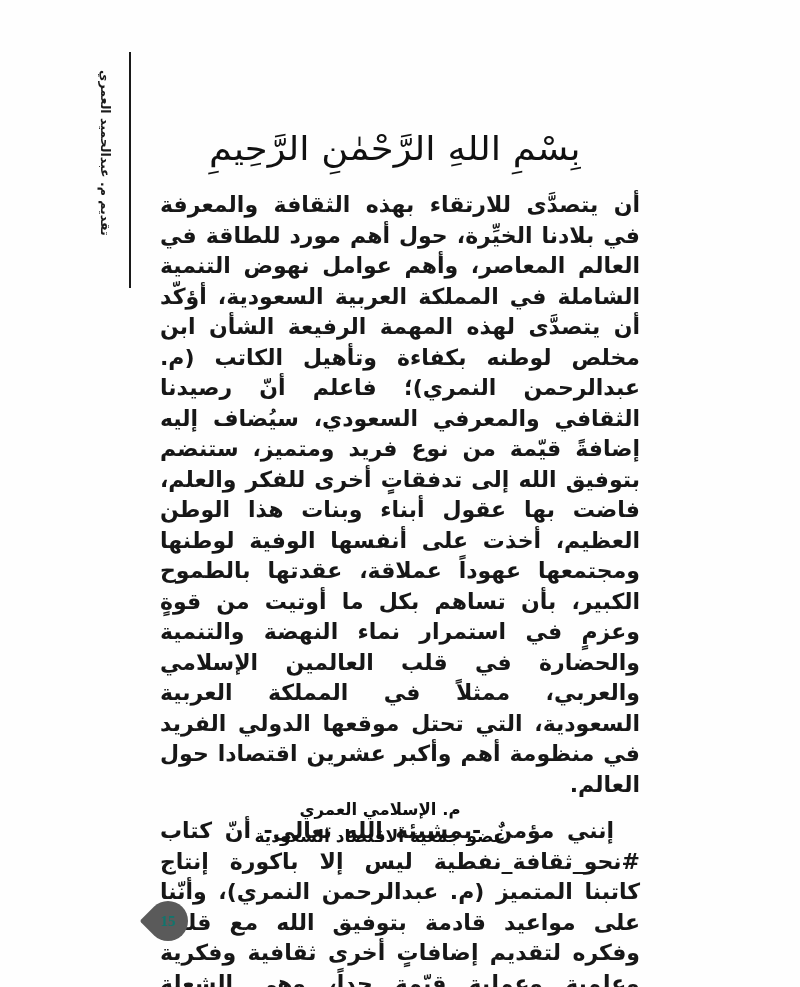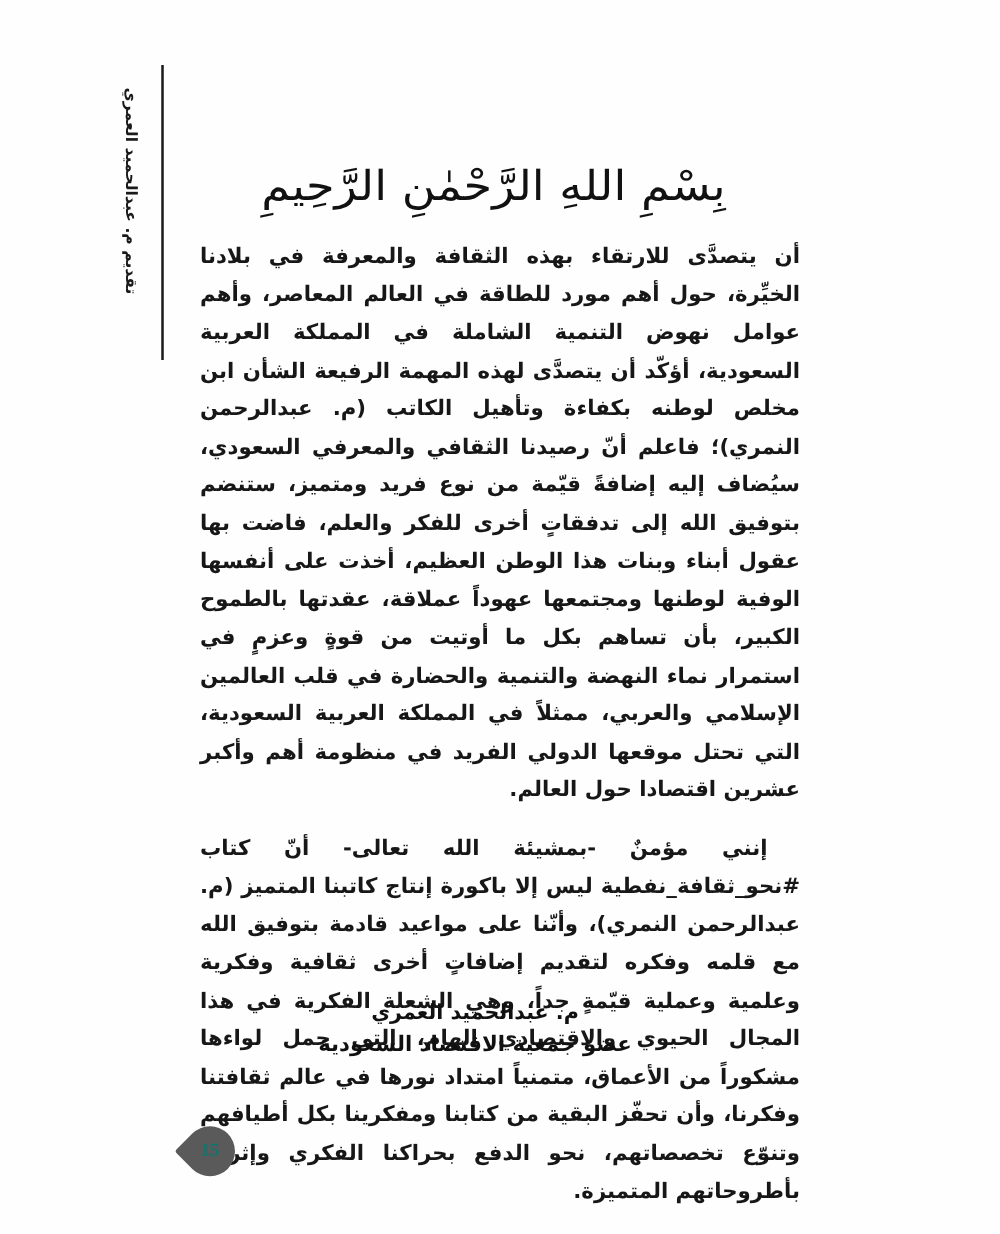--- a/index.html
+++ b/index.html
@@ -70,21 +70,21 @@
     position: absolute;
     top: 190px;
     left: 160px;
     width: 480px;
     direction: rtl;
     text-align: justify;
     text-align-last: right;
   }
   p.para {
     margin: 0 0 16px 0;
-    font-size: 17px;
+    font-size: 22px;
     line-height: 30.5px;
     font-weight: 600;
     color: #171717;
     text-indent: 0;
   }
   p.para.indent {
     text-indent: 26px;
   }
 
   
@@ -156,21 +156,21 @@
   <div class="basmala-wrap">
     <span class="basmala">بِسْمِ اللهِ الرَّحْمٰنِ الرَّحِيمِ</span>
   </div>
 
   <div class="content">
     <p class="para">أن يتصدَّى للارتقاء بهذه الثقافة والمعرفة في بلادنا الخيِّرة، حول أهم مورد للطاقة في العالم المعاصر، وأهم عوامل نهوض التنمية الشاملة في المملكة العربية السعودية، أؤكّد أن يتصدَّى لهذه المهمة الرفيعة الشأن ابن مخلص لوطنه بكفاءة وتأهيل الكاتب (م. عبدالرحمن النمري)؛ فاعلم أنّ رصيدنا الثقافي والمعرفي السعودي، سيُضاف إليه إضافةً قيّمة من نوع فريد ومتميز، ستنضم بتوفيق الله إلى تدفقاتٍ أخرى للفكر والعلم، فاضت بها عقول أبناء وبنات هذا الوطن العظيم، أخذت على أنفسها الوفية لوطنها ومجتمعها عهوداً عملاقة، عقدتها بالطموح الكبير، بأن تساهم بكل ما أوتيت من قوةٍ وعزمٍ في استمرار نماء النهضة والتنمية والحضارة في قلب العالمين الإسلامي والعربي، ممثلاً في المملكة العربية السعودية، التي تحتل موقعها الدولي الفريد في منظومة أهم وأكبر عشرين اقتصادا حول العالم.</p>
     <p class="para indent">إنني مؤمنٌ -بمشيئة الله تعالى- أنّ كتاب #نحو_ثقافة_نفطية ليس إلا باكورة إنتاج كاتبنا المتميز (م. عبدالرحمن النمري)، وأنّنا على مواعيد قادمة بتوفيق الله مع قلمه وفكره لتقديم إضافاتٍ أخرى ثقافية وفكرية وعلمية وعملية قيّمةٍ جداً، وهي الشعلة الفكرية في هذا المجال الحيوي والاقتصادي الهام، التي حمل لواءها مشكوراً من الأعماق، متمنياً امتداد نورها في عالم ثقافتنا وفكرنا، وأن تحفّز البقية من كتابنا ومفكرينا بكل أطيافهم وتنوّع تخصصاتهم، نحو الدفع بحراكنا الفكري وإثرائه بأطروحاتهم المتميزة.</p>
   </div>
 
   <div class="signature">
-    <p class="sig-name">م. عبدالحميد العمري</p>
+    <p class="sig-name">م. الإسلامي العمري</p>
     <p class="sig-role">عضو جمعية الاقتصاد السعودية</p>
   </div>
 
   <div class="folio">
     <div class="drop"></div>
     <div class="folio-num">15</div>
   </div>
 
 </div>
 

